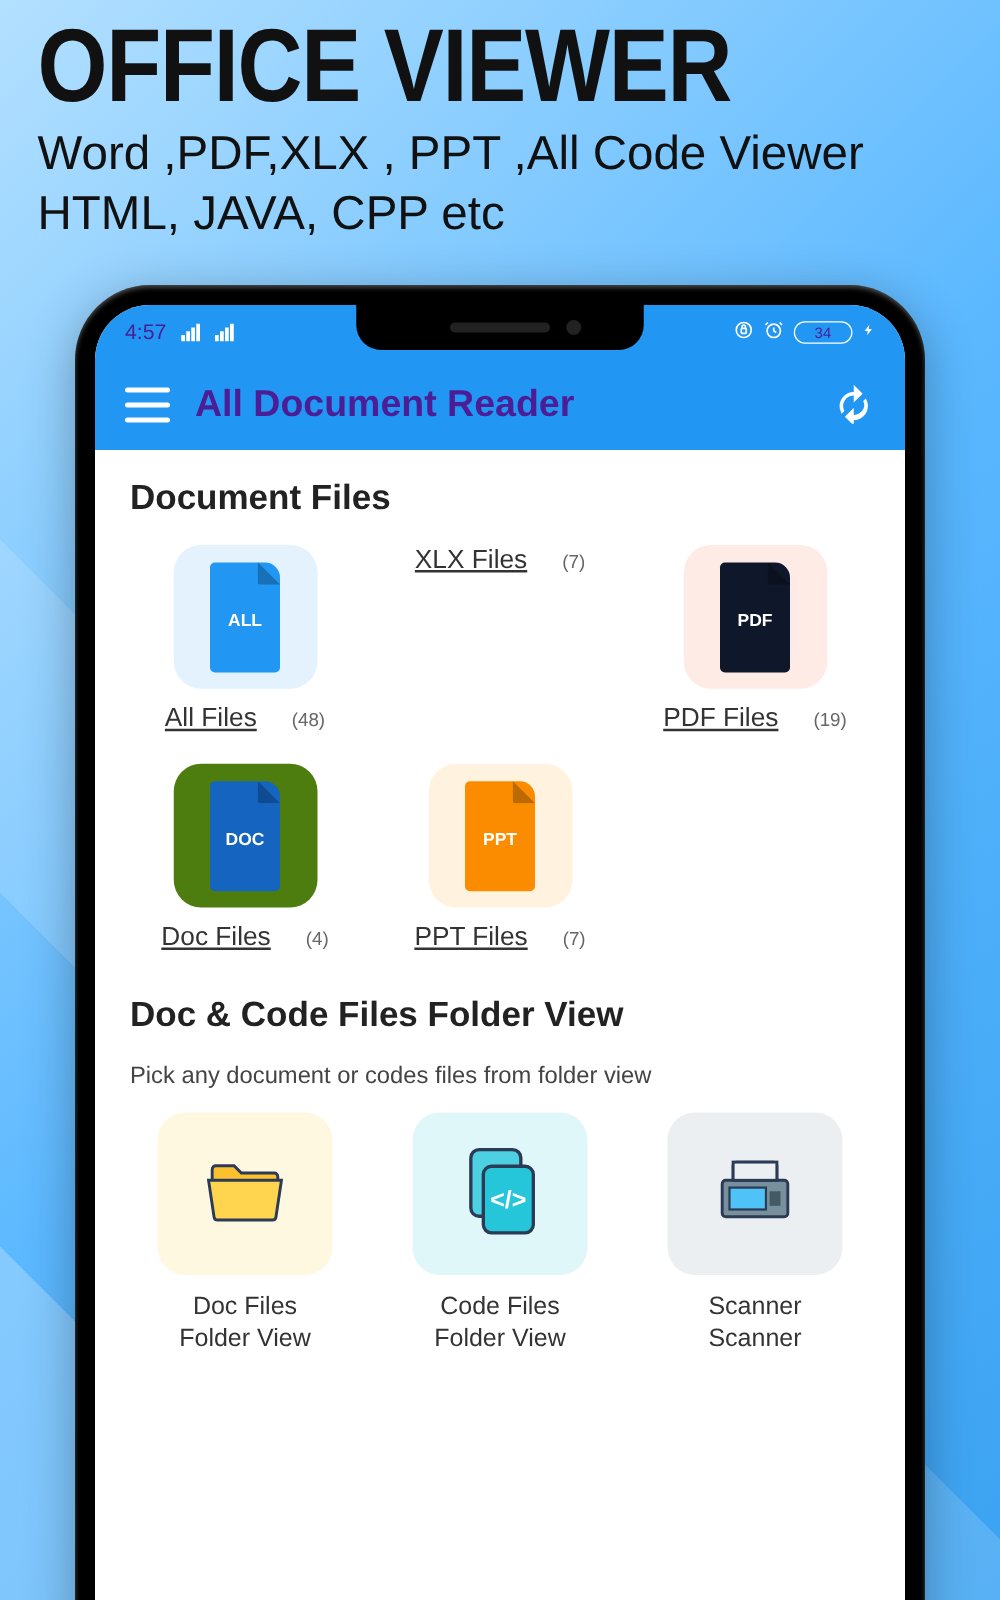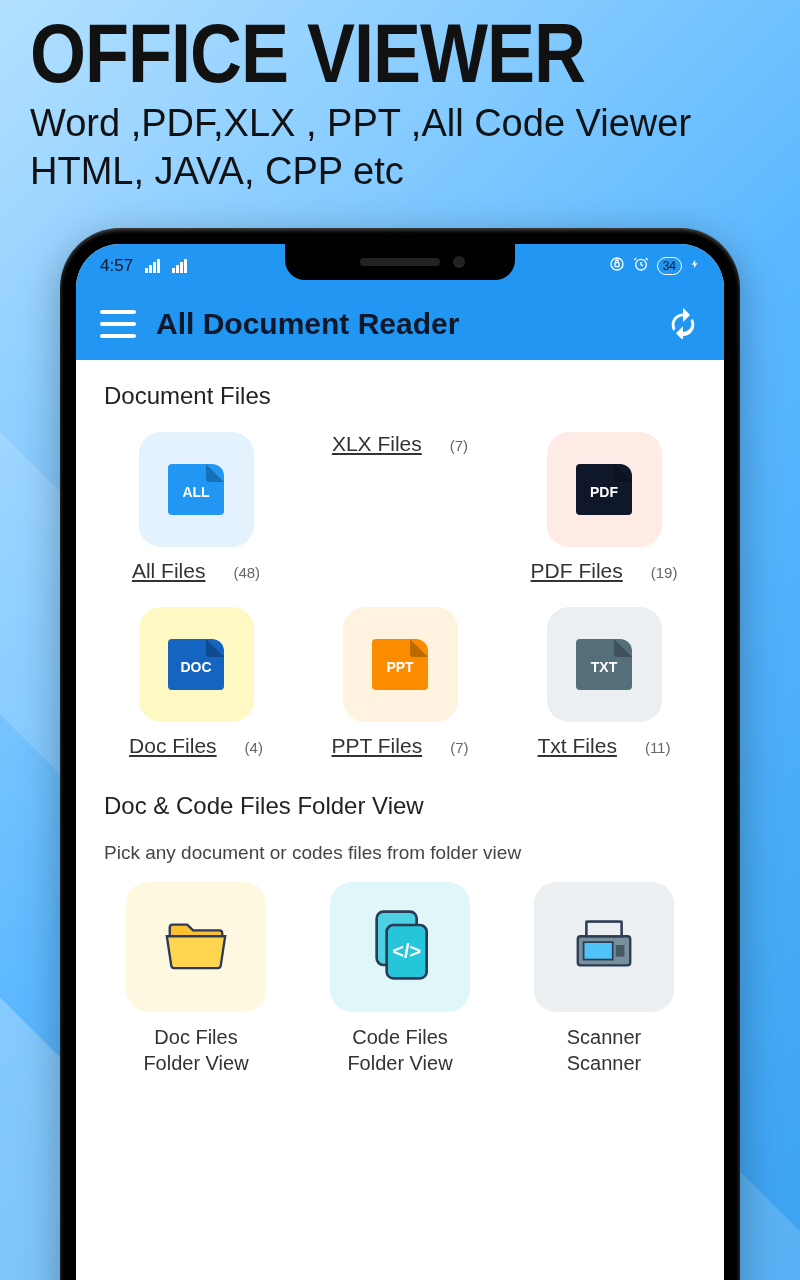--- a/index.html
+++ b/index.html
@@ -92,50 +92,50 @@
     right: 50px;
   }
 
   .status-bar {
     background: #2196f3;
     height: 44px;
     display: flex;
     align-items: center;
     justify-content: space-between;
     padding: 0 24px;
-    color: #0f172a;
+    color: #4c1d95;
     font-size: 17px;
     font-weight: 500;
   }
   .status-left { display: flex; align-items: center; gap: 8px; }
   .status-right { display: flex; align-items: center; gap: 8px; }
   .signal-bars { display: inline-flex; align-items: flex-end; gap: 1px; margin-left: 4px;}
   .signal-bars span { width: 3px; background: #fff; display: block; }
   .signal-bars span:nth-child(1){height:5px;}
   .signal-bars span:nth-child(2){height:8px;}
   .signal-bars span:nth-child(3){height:11px;}
   .signal-bars span:nth-child(4){height:14px;}
   .battery-pill {
     border: 1.5px solid #fff;
     border-radius: 9px;
-    padding: 0 5px;
+    padding: 0 16px;
     font-size: 12px;
     height: 18px;
     display: flex;
     align-items: center;
   }
 
   .app-bar {
     background: #2196f3;
     height: 72px;
     display: flex;
     align-items: center;
     padding: 0 24px;
     gap: 20px;
-    color: #0f172a;
+    color: #4c1d95;
   }
   .hamburger {
     width: 36px;
     height: 28px;
     display: flex;
     flex-direction: column;
     justify-content: space-between;
     cursor: pointer;
   }
   .hamburger span { height: 4px; background: #fff; border-radius: 2px; }
@@ -143,22 +143,22 @@
     font-size: 30px;
     font-weight: 600;
     flex: 1;
   }
   .refresh-icon svg { width: 34px; height: 34px; }
 
   .content {
     padding: 22px 28px;
   }
   .section-title {
-    font-size: 24px;
-    font-weight: 400;
+    font-size: 28px;
+    font-weight: 700;
     color: #222;
     margin-bottom: 22px;
   }
   .section-sub {
     font-size: 19px;
     color: #444;
     margin-bottom: 18px;
   }
   .grid {
     display: grid;
@@ -187,21 +187,21 @@
     gap: 4px;
     white-space: nowrap;
   }
   .tile-label { font-size: 21px; color: #333; text-decoration: underline; }
   .tile-count { font-size: 15px; color: #666; margin-left: 24px; }
   .folder-label { font-size: 20px; color: #333; text-align: center; line-height: 1.3; }
 
   
   .file-doc {
     width: 56px;
-    height: 51px;
+    height: 88px;
     border-radius: 4px 12px 4px 4px;
     position: relative;
     display: flex;
     align-items: center;
     justify-content: center;
   }
   .file-doc::before {
     content: "";
     position: absolute;
     top: 0;
@@ -324,50 +324,39 @@
       <div class="file-doc" style="background:#0f172a">
         <span class="ext">PDF</span>
       </div>
     </div>
     <div class="tile-label-row">
       <span class="tile-label">PDF Files</span>
       <span class="tile-count">(19)</span>
     </div>
           </div>
           <div class="tile">
-    <div class="tile-icon-box" style="background:#fef9c3">
+    <div class="tile-icon-box" style="background:#4d7c0f">
       <div class="file-doc" style="background:#1565c0">
         <span class="ext">DOC</span>
       </div>
     </div>
     <div class="tile-label-row">
       <span class="tile-label">Doc Files</span>
       <span class="tile-count">(4)</span>
     </div>
           </div>
           <div class="tile">
     <div class="tile-icon-box" style="background:#fff3e0">
       <div class="file-doc" style="background:#fb8c00">
         <span class="ext">PPT</span>
       </div>
     </div>
     <div class="tile-label-row">
       <span class="tile-label">PPT Files</span>
       <span class="tile-count">(7)</span>
-    </div>
-          </div>
-          <div class="tile">
-    <div class="tile-icon-box" style="background:#eceff1">
-      <div class="file-doc" style="background:#546e7a">
-        <span class="ext">TXT</span>
-      </div>
-    </div>
-    <div class="tile-label-row">
-      <span class="tile-label">Txt Files</span>
-      <span class="tile-count">(11)</span>
     </div>
           </div>
         </div>
 
       <div class="section-title">Doc &amp; Code Files Folder View</div>
       <div class="section-sub">Pick any document or codes files from folder view</div>
 
       <div class="grid" id="folder-grid">
           <div class="tile">
     <div class="folder-tile-box" style="background:#fff8e1">

